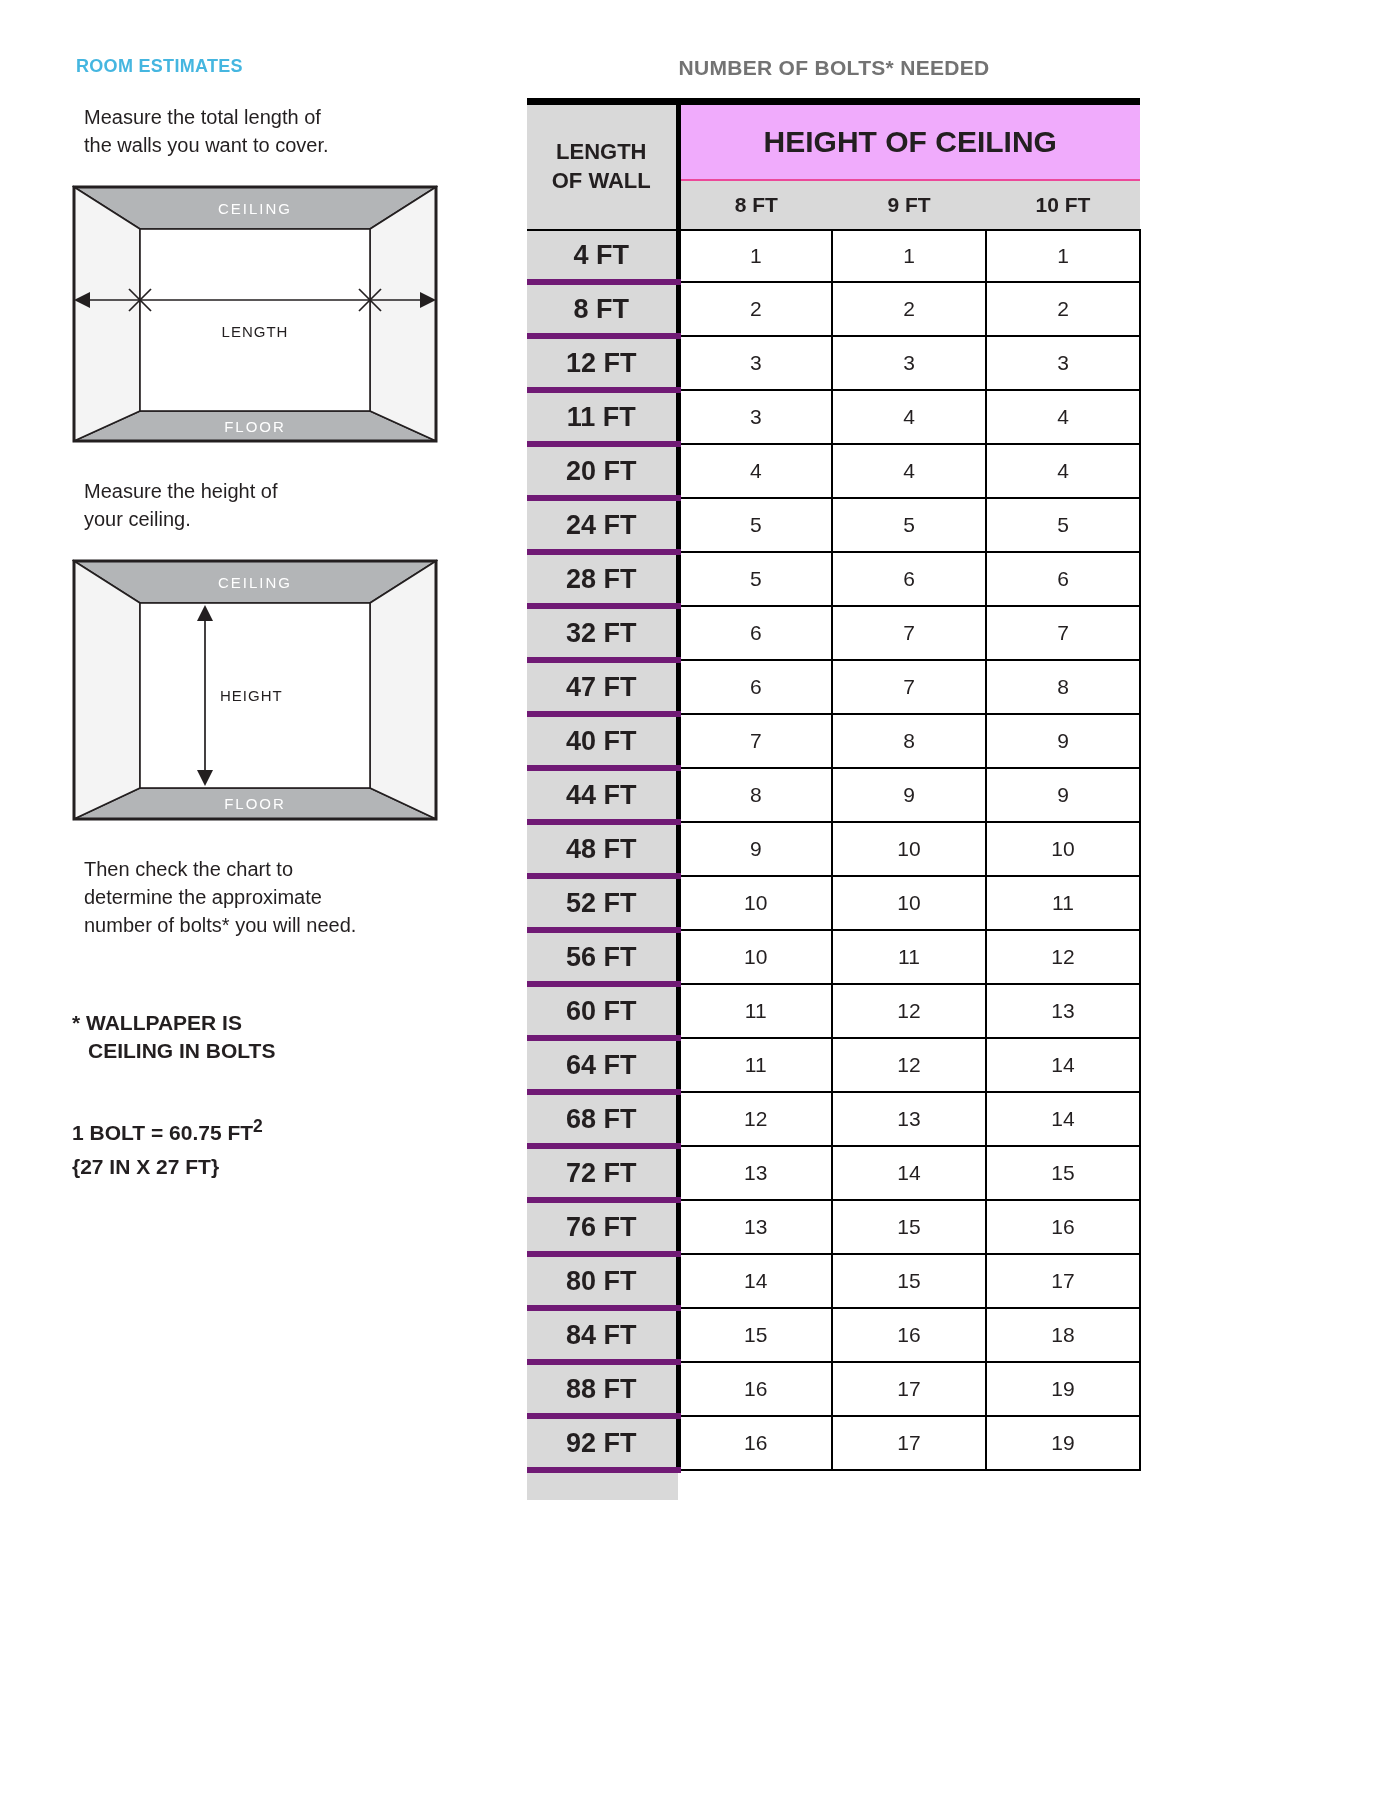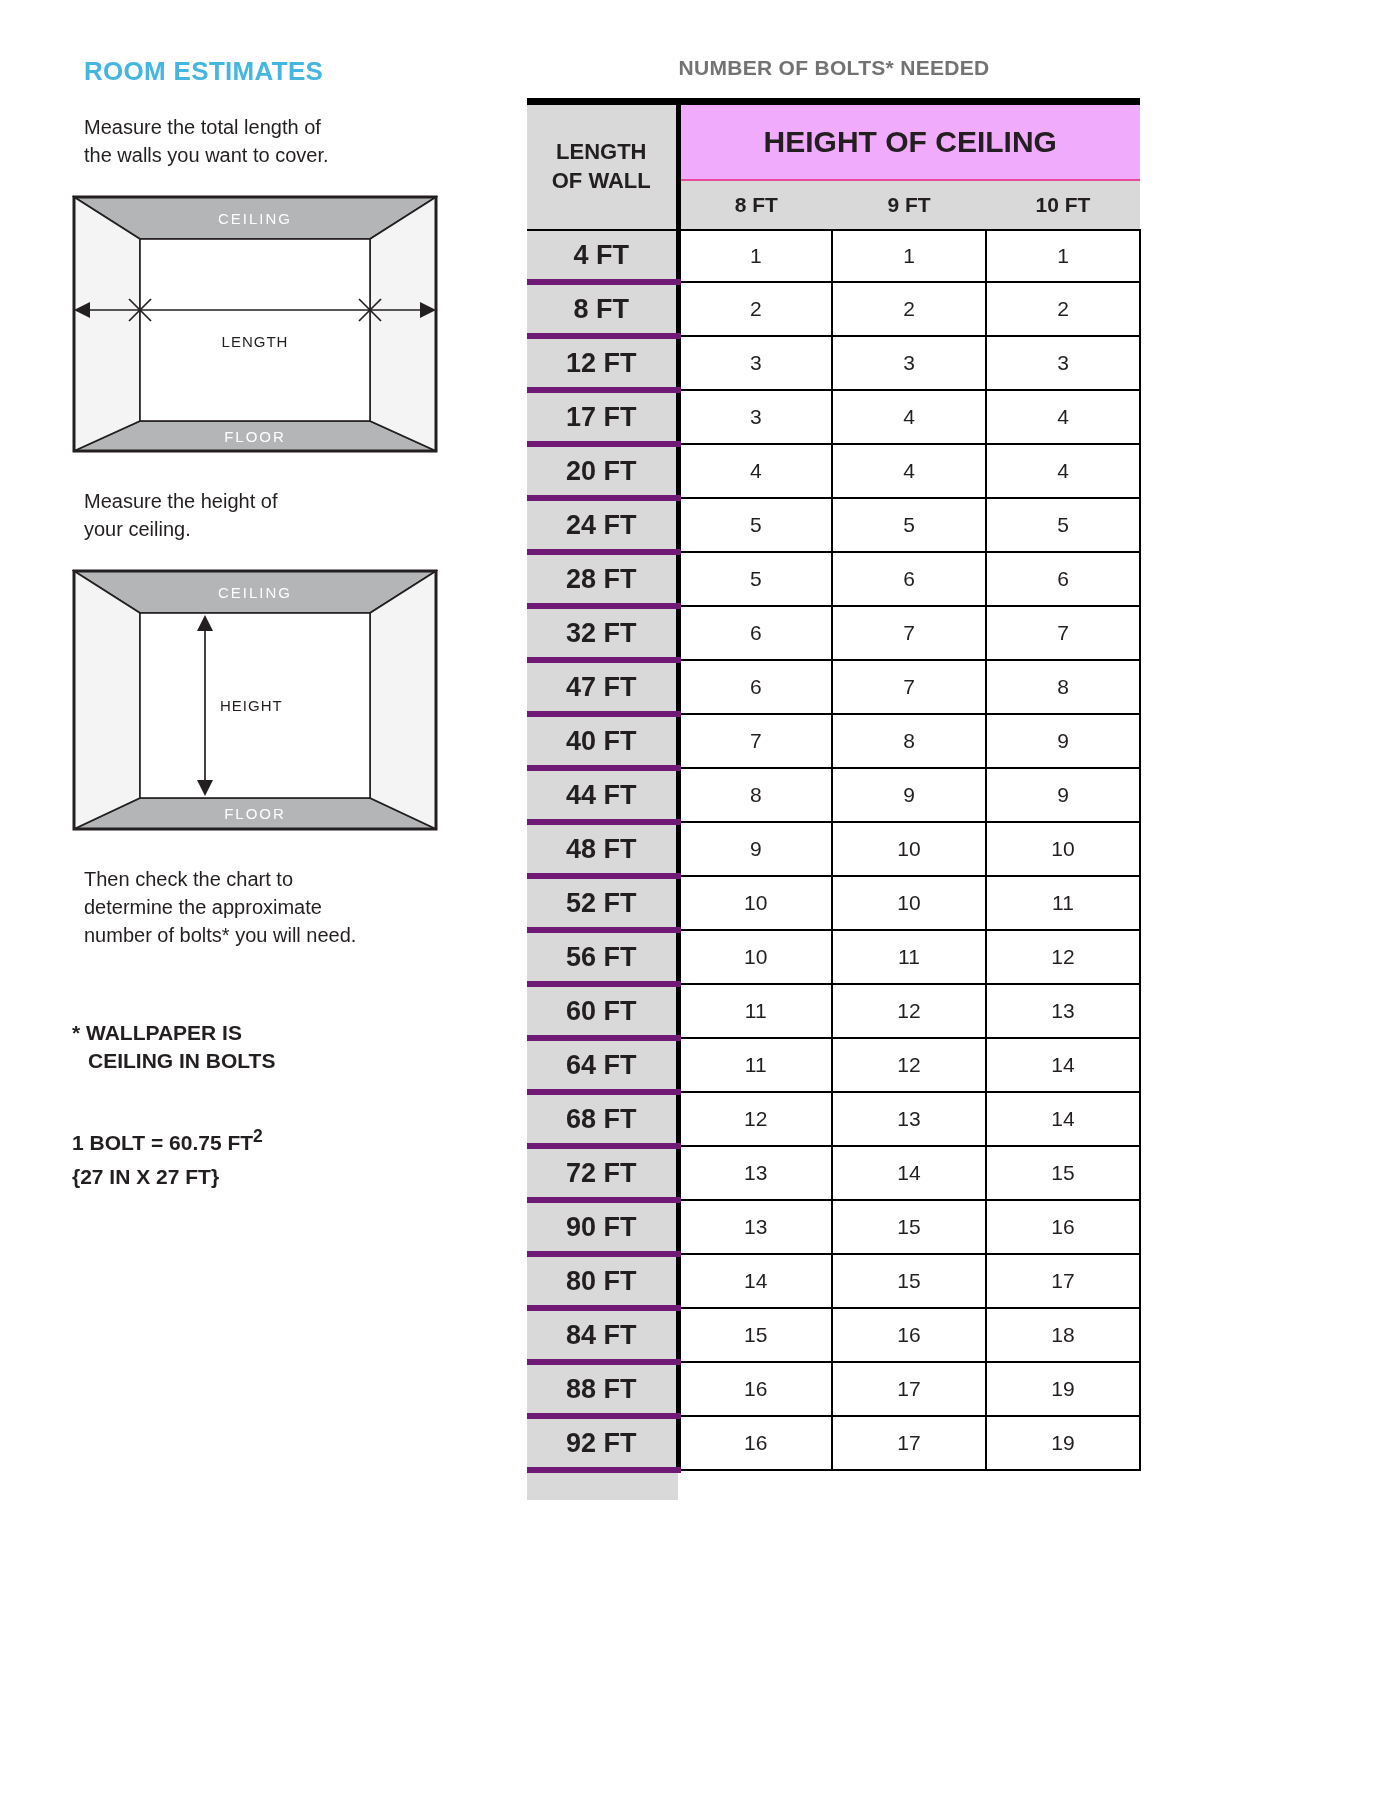--- a/index.html
+++ b/index.html
@@ -11,22 +11,22 @@
   .container{position:absolute;left:72px;top:56px;width:1260px;}
   .page-title{
     font-size:47px;font-weight:bold;color:#45b6e0;letter-spacing:0.5px;
     margin:0 0 86px 0;
   }
   .columns{display:flex;align-items:flex-start;}
   .left-col{width:395px;flex:0 0 395px;}
   .right-col{margin-left:60px;width:614px;flex:0 0 614px;}
 
   .section-heading{
-    font-size:26px;font-weight:bold;color:#45b6e0;letter-spacing:0.3px;
-    margin:0 0 26px 12px;
+    font-size:18px;font-weight:bold;color:#45b6e0;letter-spacing:0.3px;
+    margin:0 0 26px 4px;
   }
   .para{
     font-size:20px;line-height:1.4;white-space:pre-line;margin:0 0 26px 12px;
   }
   .diagram{display:block;margin:6px 0 34px 0;}
 
   .note{font-size:21px;font-weight:bold;margin:70px 0 46px 0;line-height:1.35;}
   .note .indent{padding-left:16px;}
   .bolt-info{font-size:21px;font-weight:bold;line-height:1.65;}
 
@@ -170,21 +170,21 @@
               <td class="val">2</td>
               <td class="val">2</td>
             </tr>
             <tr>
               <th class="rowhead">12 FT</th>
               <td class="val">3</td>
               <td class="val">3</td>
               <td class="val">3</td>
             </tr>
             <tr>
-              <th class="rowhead">17 FT</th>
+              <th class="rowhead">11 FT</th>
               <td class="val">3</td>
               <td class="val">4</td>
               <td class="val">4</td>
             </tr>
             <tr>
               <th class="rowhead">20 FT</th>
               <td class="val">4</td>
               <td class="val">4</td>
               <td class="val">4</td>
             </tr>
@@ -260,21 +260,21 @@
               <td class="val">13</td>
               <td class="val">14</td>
             </tr>
             <tr>
               <th class="rowhead">72 FT</th>
               <td class="val">13</td>
               <td class="val">14</td>
               <td class="val">15</td>
             </tr>
             <tr>
-              <th class="rowhead">90 FT</th>
+              <th class="rowhead">76 FT</th>
               <td class="val">13</td>
               <td class="val">15</td>
               <td class="val">16</td>
             </tr>
             <tr>
               <th class="rowhead">80 FT</th>
               <td class="val">14</td>
               <td class="val">15</td>
               <td class="val">17</td>
             </tr>

